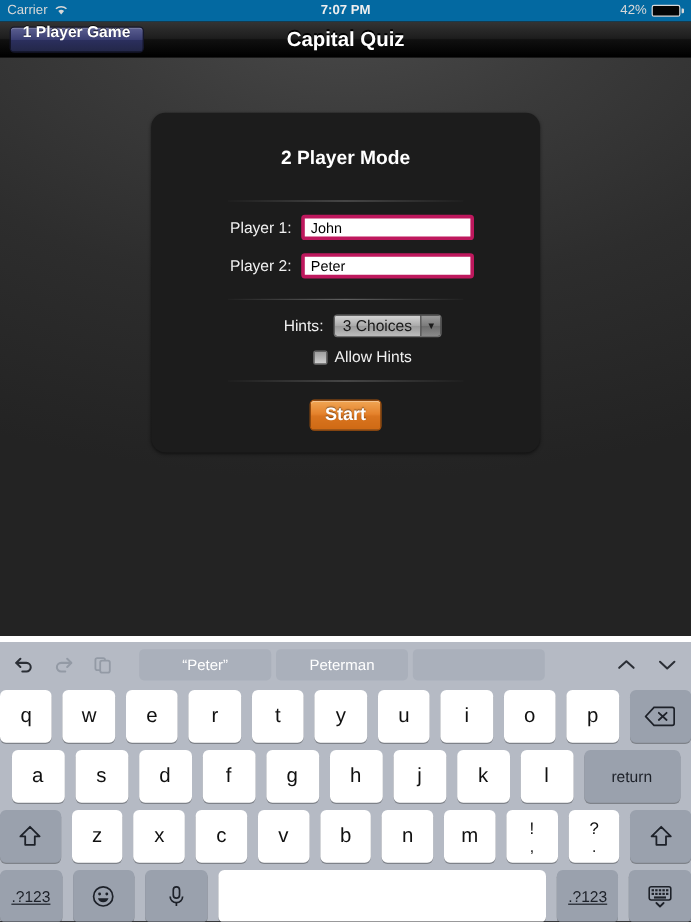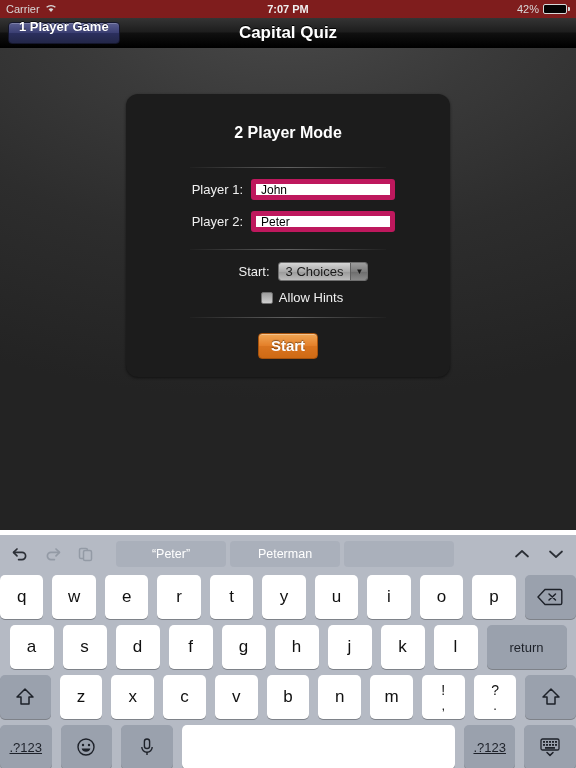--- a/index.html
+++ b/index.html
@@ -5,21 +5,21 @@
   * { box-sizing: border-box; margin: 0; padding: 0; }
   html, body {
     width: 576px; height: 768px;
     font-family: "Liberation Sans", sans-serif;
     background: #000; overflow: hidden;
   }
   #app { position: relative; width: 576px; height: 768px; }
 
   
   .statusbar {
-    height: 18px; background: #7f1d1d; color: #d8d8d8;
+    height: 18px; background: #0369a1; color: #d8d8d8;
     display: flex; align-items: center; padding: 0 6px;
     font-size: 11px; position: relative;
   }
   .sb-left { display: flex; align-items: center; gap: 5px; }
   .sb-time {
     position: absolute; left: 0; right: 0; text-align: center;
     font-weight: bold; font-size: 11px; color: #efefef;
   }
   .sb-right {
     margin-left: auto; display: flex; align-items: center; gap: 4px;
@@ -88,21 +88,21 @@
   .field-row {
     display: flex; align-items: center; justify-content: center;
     margin-top: 11px;
   }
   .field-label {
     color: #f0f0f0; font-size: 13px; width: 62px;
     text-align: right; margin-right: 8px;
   }
   .field-input {
     width: 144px; height: 21px; background: #fff;
-    border: 5px solid #be185d; border-radius: 3px;
+    border: 3px solid #be185d; border-radius: 3px;
     font-family: "Liberation Sans", sans-serif; font-size: 12px;
     color: #000; padding: 0 5px;
   }
 
   .level-row {
     display: flex; align-items: center; justify-content: center;
     margin-top: 12px;
   }
   .level-label {
     color: #f0f0f0; font-size: 13px; width: 62px;
@@ -228,21 +228,21 @@
       </div>
 
       <div class="field-row">
         <div class="field-label">Player 2:</div>
         <input class="field-input" type="text" value="Peter" style="">
       </div>
 
       <div class="hr d2"></div>
 
       <div class="level-row">
-        <div class="level-label">Start:</div>
+        <div class="level-label">Hints:</div>
         <div class="select">
           <div class="select-value">3 Choices</div>
           <div class="select-arrow">▼</div>
         </div>
       </div>
 
       <div class="hints-row">
         <span class="checkbox"></span>
         <span class="hints-label">Allow Hints</span>
       </div>

